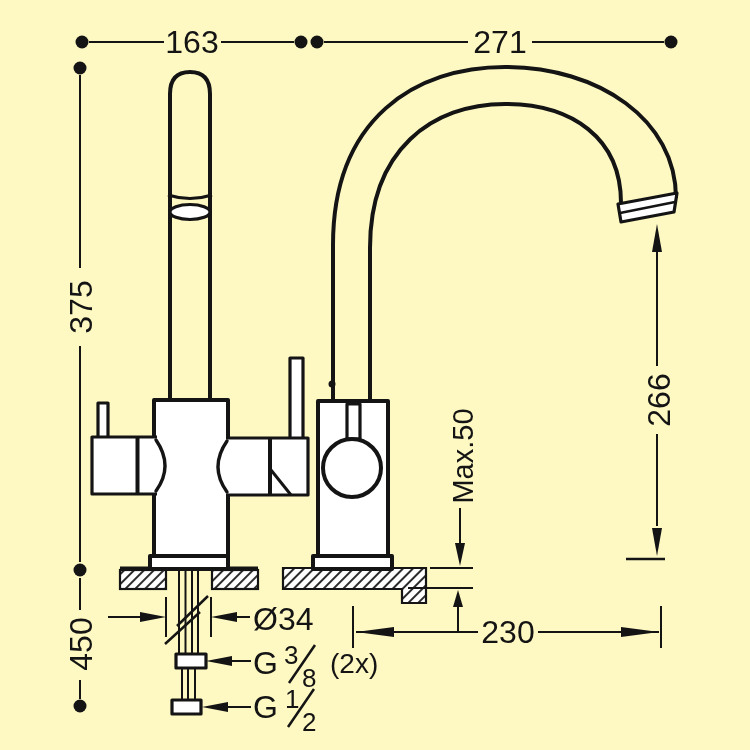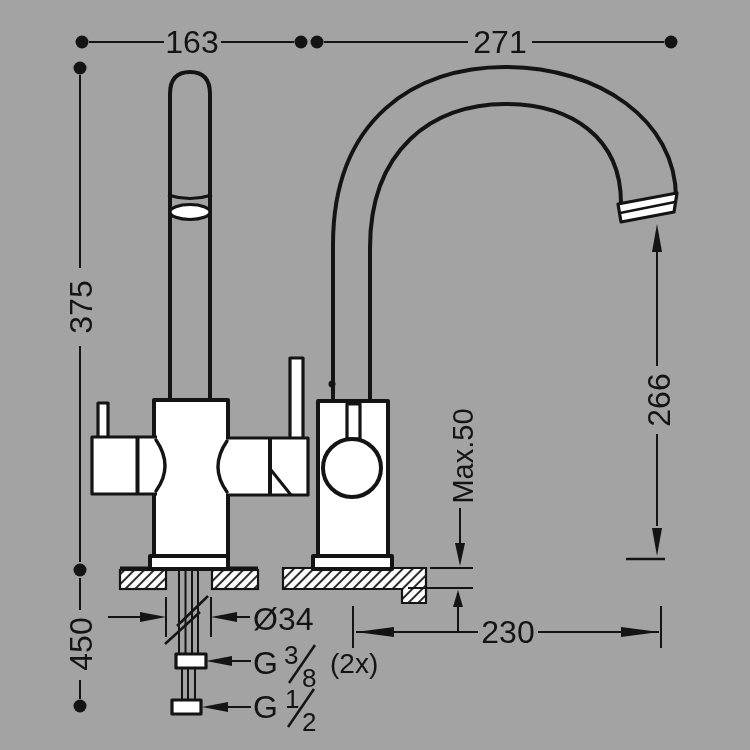--- a/index.html
+++ b/index.html
@@ -1,16 +1,16 @@
 <!DOCTYPE html>
 <html><head>
 <meta charset="utf-8">
 <style>
   html,body{margin:0;padding:0;background:#ffffff;}
-  .stage{position:relative;width:750px;height:750px;background:#a3a3a3;overflow:hidden;
+  .stage{position:relative;width:750px;height:750px;background:#fef9c3;overflow:hidden;
          font-family:"Liberation Sans", sans-serif;}
   svg{display:block;}
   svg text{fill:#141414;font-family:"Liberation Sans","DejaVu Sans",sans-serif;}
   .outline{fill:#ffffff;stroke:#141414;stroke-width:4;stroke-linejoin:round;}
   .outline-med{fill:#ffffff;stroke:#141414;stroke-width:3.2;stroke-linejoin:round;}
   .cline{fill:none;stroke:#141414;stroke-width:3;}
   .curve{fill:none;stroke:#141414;stroke-width:3.4;stroke-linecap:round;}
   .tube{fill:none;stroke:#141414;stroke-width:4;}
   .thin{fill:none;stroke:#141414;stroke-width:2;}
   .thin25{fill:none;stroke:#141414;stroke-width:2.5;}

